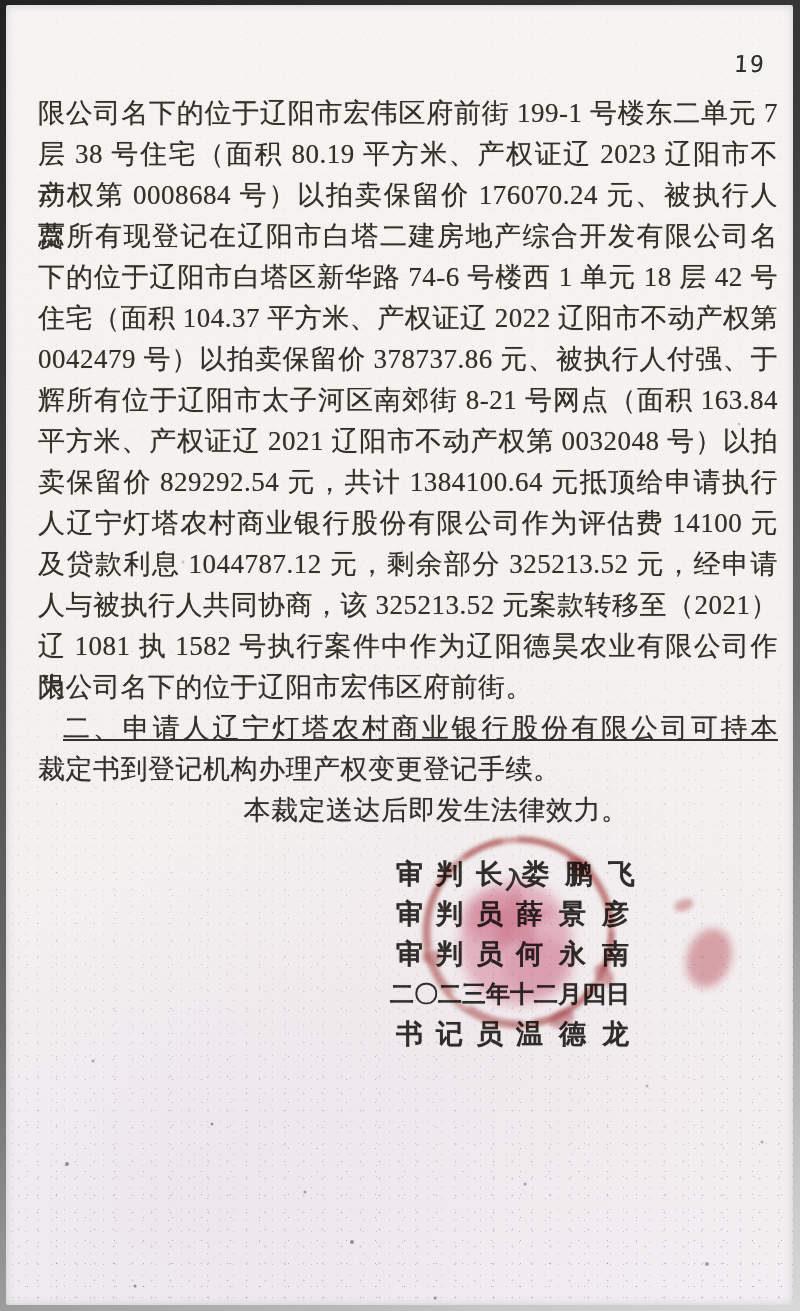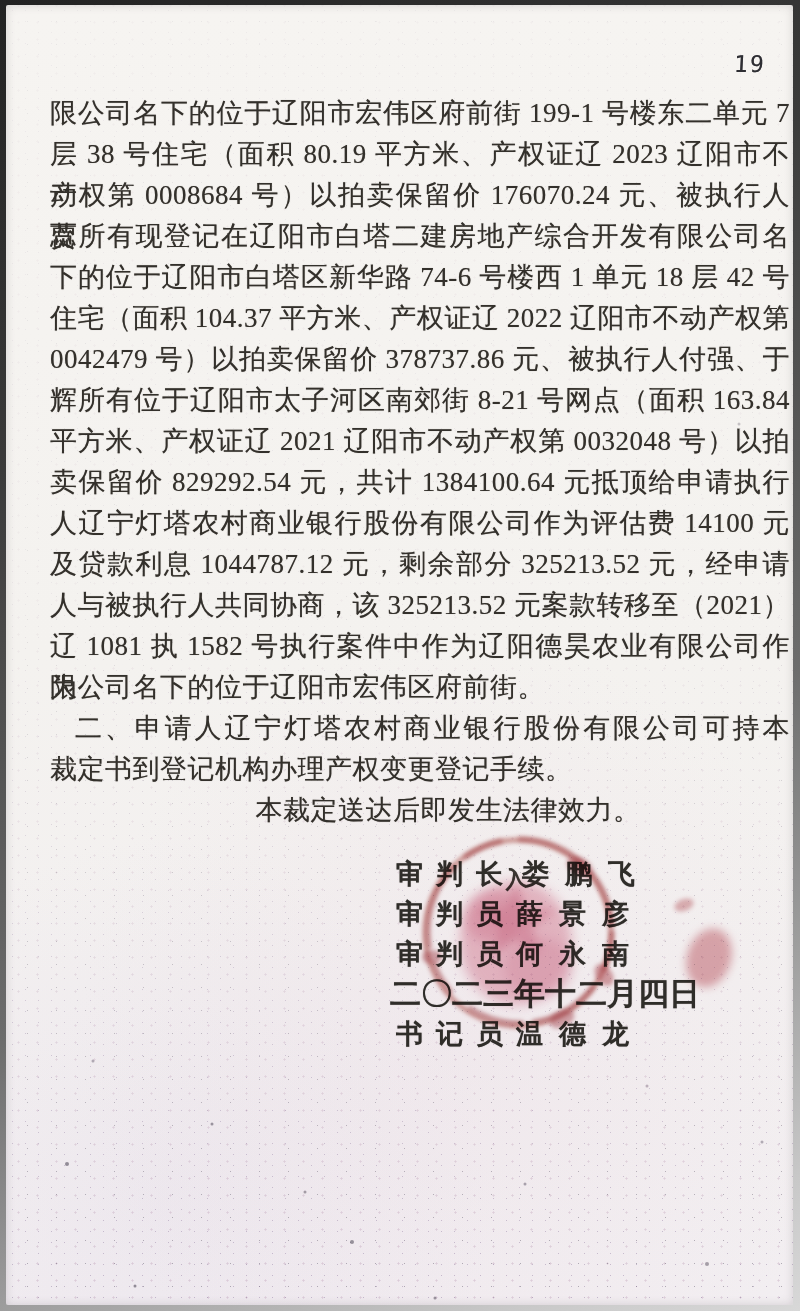--- a/index.html
+++ b/index.html
@@ -43,35 +43,34 @@
     position:absolute;left:728px;top:46px;width:60px;
     font-family:"DejaVu Sans Mono","Liberation Mono",monospace;
     font-size:23px;color:#2e2e33;letter-spacing:2px;transform:skewX(-3deg);
     text-shadow:0 0 .6px rgba(40,40,45,.6);
   }
   .body-text{
     position:absolute;left:32px;top:88px;width:740px;
     font-size:27px;line-height:41px;color:#33302b;
     letter-spacing:.5px;
     text-shadow:0 0 .7px rgba(55,48,42,.55);
-    margin-left:12px;
   }
   .line{height:41px;white-space:nowrap;}
   .jl{white-space:normal;text-align:justify;text-align-last:justify;}
-  .ind1{text-indent:25px;}
+  .ind1{text-indent:25px;text-decoration:underline;}
   .ind2{text-indent:56px;text-align:center;}
   .sig-block{
     position:absolute;left:390px;top:849px;
     font-size:27px;color:#2f2d29;text-shadow:0 0 .7px rgba(50,44,40,.5);font-weight:bold;
   }
   .sig-line{height:40px;display:flex;align-items:center;white-space:nowrap;}
   .sig-role{letter-spacing:13px;}
   .sig-name{letter-spacing:16px;}
   .ink-mark{font-size:22px;letter-spacing:0;transform:translateY(5px) rotate(-10deg);margin:0 -4px 0 -12px;color:#3a3631;}
-  .sig-date{letter-spacing:0;font-size:31px;margin-left:-6px;}
+  .sig-date{letter-spacing:0;font-size:24px;margin-left:-6px;}
   .seal{position:absolute;left:360px;top:792px;width:400px;height:290px;mix-blend-mode:multiply;pointer-events:none;}
 </style>
 </head>
 <body>
 
 <div class="page">
 
   <div class="specks"></div>
 
   <div class="page-number">19</div>

